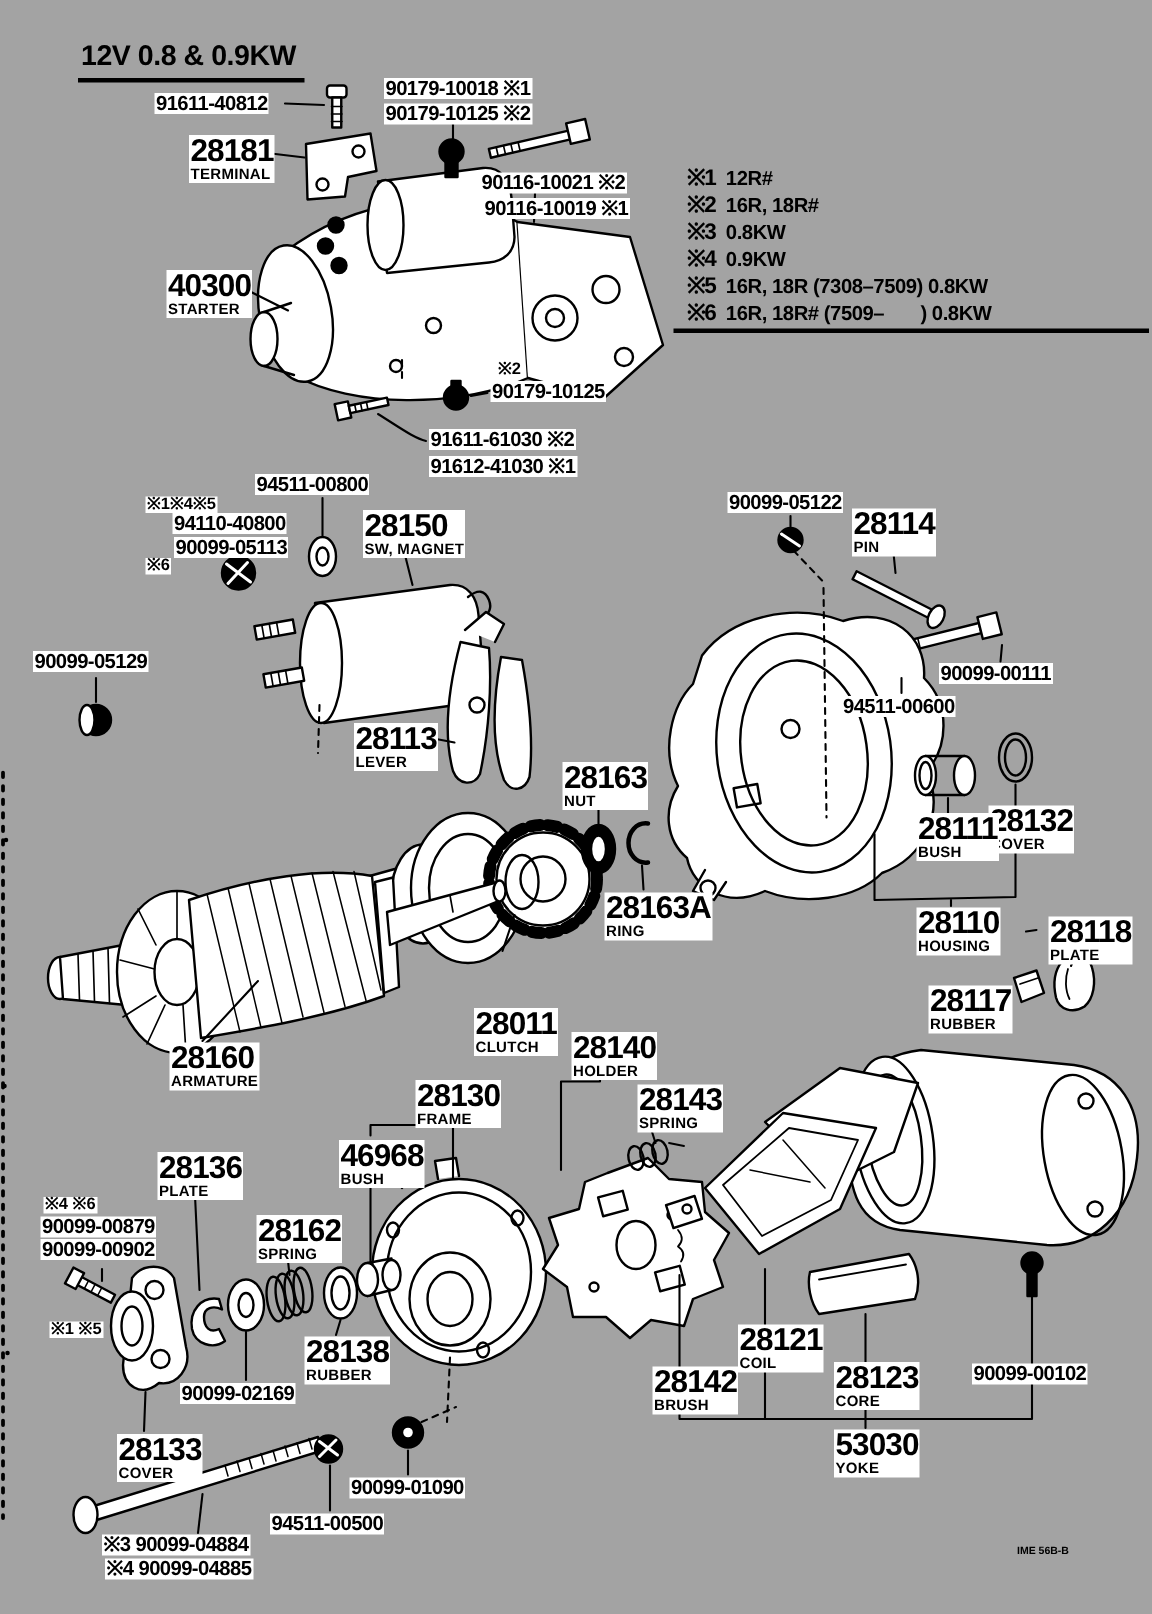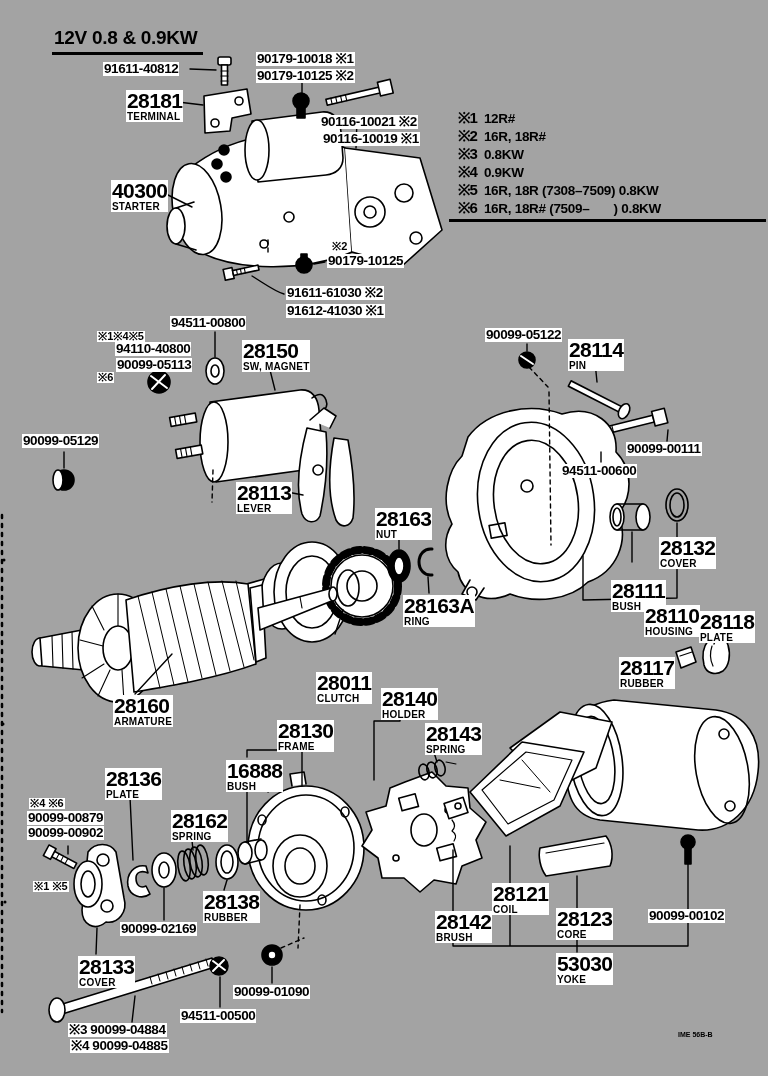--- a/index.html
+++ b/index.html
@@ -453,25 +453,25 @@
       <span class="pname">NUT</span>
     </div>
   <div class="lbl n5" style="left:403px;top:595px">
       <span class="pnum">28163A</span>
       <span class="pname">RING</span>
     </div>
   <div class="lbl n5" style="left:659px;top:537px">
       <span class="pnum">28132</span>
       <span class="pname">COVER</span>
     </div>
-  <div class="lbl n5" style="left:611px;top:580px">
+  <div class="lbl n5" style="left:611px;top:542px">
       <span class="pnum">28111</span>
       <span class="pname">BUSH</span>
     </div>
-  <div class="lbl n5" style="left:644px;top:605px">
+  <div class="lbl n5" style="left:611px;top:605px">
       <span class="pnum">28110</span>
       <span class="pname">HOUSING</span>
     </div>
   <div class="lbl n5" style="left:699px;top:611px">
       <span class="pnum">28118</span>
       <span class="pname">PLATE</span>
     </div>
   <div class="lbl n5" style="left:619px;top:657px">
       <span class="pnum">28117</span>
       <span class="pname">RUBBER</span>
@@ -490,21 +490,21 @@
     </div>
   <div class="lbl n5" style="left:425px;top:723px">
       <span class="pnum">28143</span>
       <span class="pname">SPRING</span>
     </div>
   <div class="lbl n5" style="left:277px;top:720px">
       <span class="pnum">28130</span>
       <span class="pname">FRAME</span>
     </div>
   <div class="lbl n5" style="left:226px;top:760px">
-      <span class="pnum">16888</span>
+      <span class="pnum">46968</span>
       <span class="pname">BUSH</span>
     </div>
   <div class="lbl n5" style="left:105px;top:768px">
       <span class="pnum">28136</span>
       <span class="pname">PLATE</span>
     </div>
   <div class="lbl mk" style="left:29px;top:798px">
       <span class="pnum">※4 ※6</span>
     </div>
   <div class="lbl n10" style="left:27px;top:811px">

